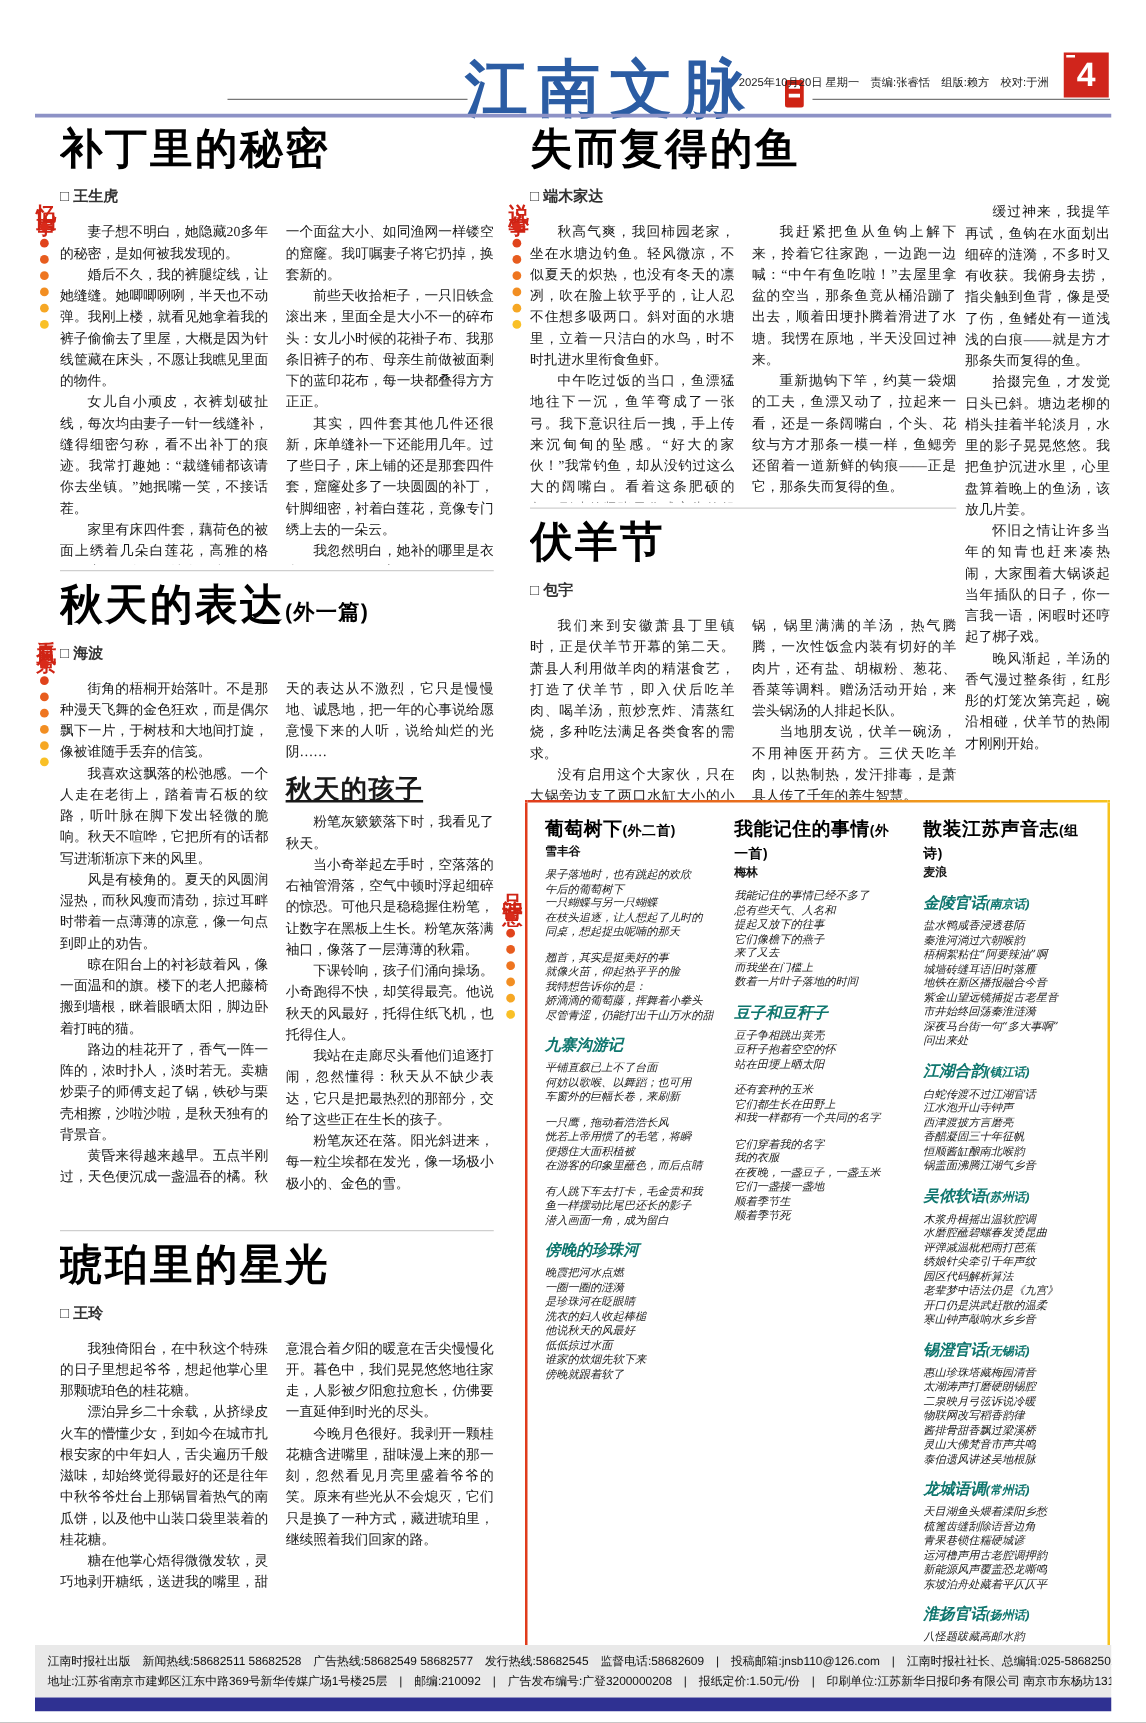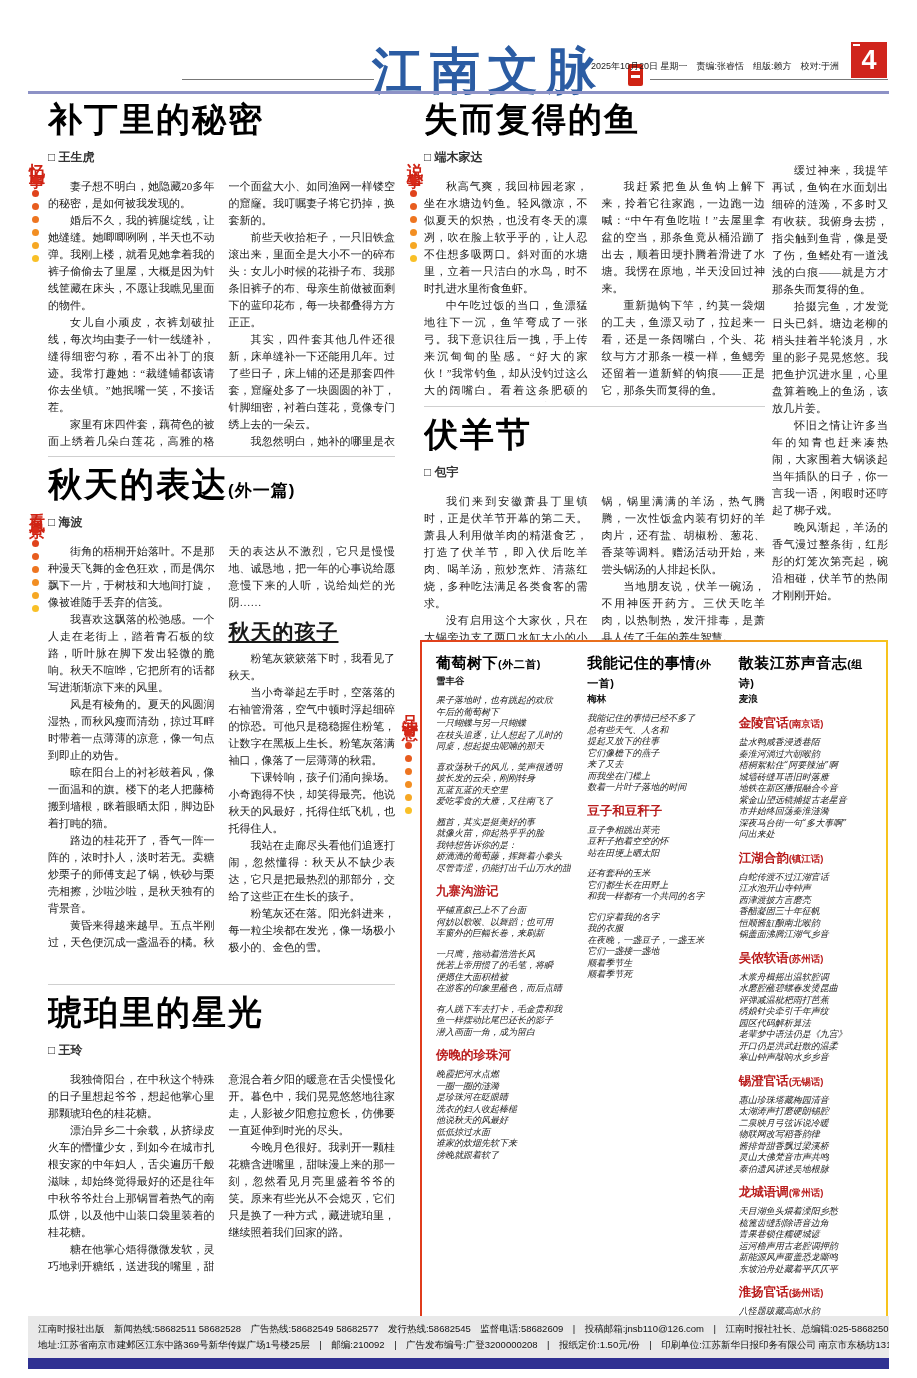--- a/index.html
+++ b/index.html
@@ -40,21 +40,21 @@
   .ruled{border-top:1px solid #cfcfcf;padding-top:8px;}
   
   .poetry-box{position:absolute;left:420px;top:640px;width:468px;height:694px;
         border:2px solid;border-image:linear-gradient(90deg,#e03c1c,#f7c31d) 1;background:#fff;
         padding:12px 12px 8px 14px;box-sizing:border-box;overflow:hidden;}
   .poem-flow{column-count:3;column-gap:16px;height:100%;}
   .poem-group{break-inside:avoid-column;margin-bottom:10px;}
   .group-head{font-family:"Liberation Sans",sans-serif;font-weight:bold;font-size:15px;color:#000;letter-spacing:.5px;}
   .group-head .g-suffix{font-size:11px;}
   .g-author{font-family:"Liberation Sans",sans-serif;font-weight:bold;font-size:9.5px;color:#111;margin:2px 0 7px 0;}
-  .sec-head{font-family:"Liberation Sans",sans-serif;font-weight:bold;font-size:12.5px;color:#b91c1c;margin:9px 0 5px 0;}
+  .sec-head{font-family:"Liberation Sans",sans-serif;font-weight:bold;font-size:12.5px;color:#0f766e;margin:9px 0 5px 0;font-style:italic;}
   .sec-head .dialect{font-size:9.5px;font-weight:bold;}
   .stanza{margin:0 0 9px 0;}
   .poem-line{font-family:"DejaVu Serif",serif;font-style:italic;font-size:9px;line-height:11.5px;color:#222;white-space:nowrap;overflow:hidden;}
   
   .footer{position:absolute;left:28px;top:1316px;width:861px;height:42px;background:#e9e9e9;
         font-family:"Liberation Sans",sans-serif;font-size:9.5px;color:#111;
         display:flex;flex-direction:column;justify-content:center;gap:3px;padding-left:10px;box-sizing:border-box;}
   .footer div{white-space:nowrap;overflow:hidden;}
   .bottom-bar{position:absolute;left:28px;top:1358px;width:861px;height:11px;background:#2f3192;}
 </style>
@@ -200,26 +200,20 @@
           <div class="group-head"><span class="g-title">葡萄树下</span><span class="g-suffix">(外二首)</span></div>
           <div class="g-author">雪丰谷</div>
           <div class="stanza">
             <div class="poem-line">果子落地时，也有跳起的欢欣</div>
             <div class="poem-line">午后的葡萄树下</div>
             <div class="poem-line">一只蝴蝶与另一只蝴蝶</div>
             <div class="poem-line">在枝头追逐，让人想起了儿时的</div>
             <div class="poem-line">同桌，想起捉虫呢喃的那天</div>
           </div>
           <div class="stanza">
-            <div class="poem-line">喜欢荡秋千的风儿，笑声很透明</div>
-            <div class="poem-line">披长发的云朵，刚刚转身</div>
-            <div class="poem-line">瓦蓝瓦蓝的天空里</div>
-            <div class="poem-line">爱吃零食的大雁，又往南飞了</div>
-          </div>
-          <div class="stanza">
             <div class="poem-line">翘首，其实是挺美好的事</div>
             <div class="poem-line">就像火苗，仰起热乎乎的脸</div>
             <div class="poem-line">我特想告诉你的是：</div>
             <div class="poem-line">娇滴滴的葡萄藤，挥舞着小拳头</div>
             <div class="poem-line">尽管青涩，仍能打出千山万水的甜</div>
           </div>
           <div class="sec-head"><span>九寨沟游记</span></div>
           <div class="stanza">
             <div class="poem-line">平铺直叙已上不了台面</div>
             <div class="poem-line">何妨以歌喉、以舞蹈；也可用</div>

